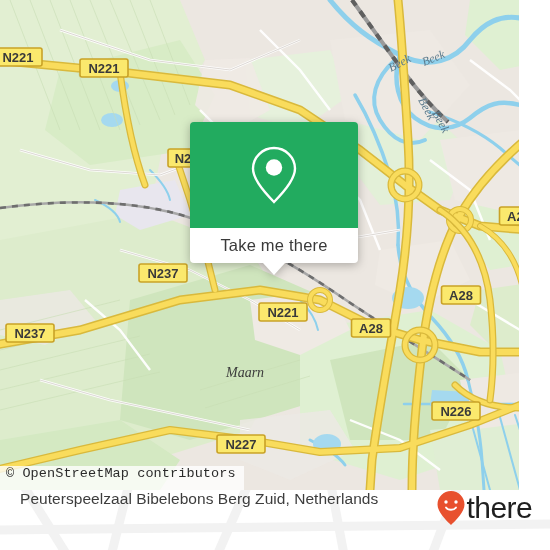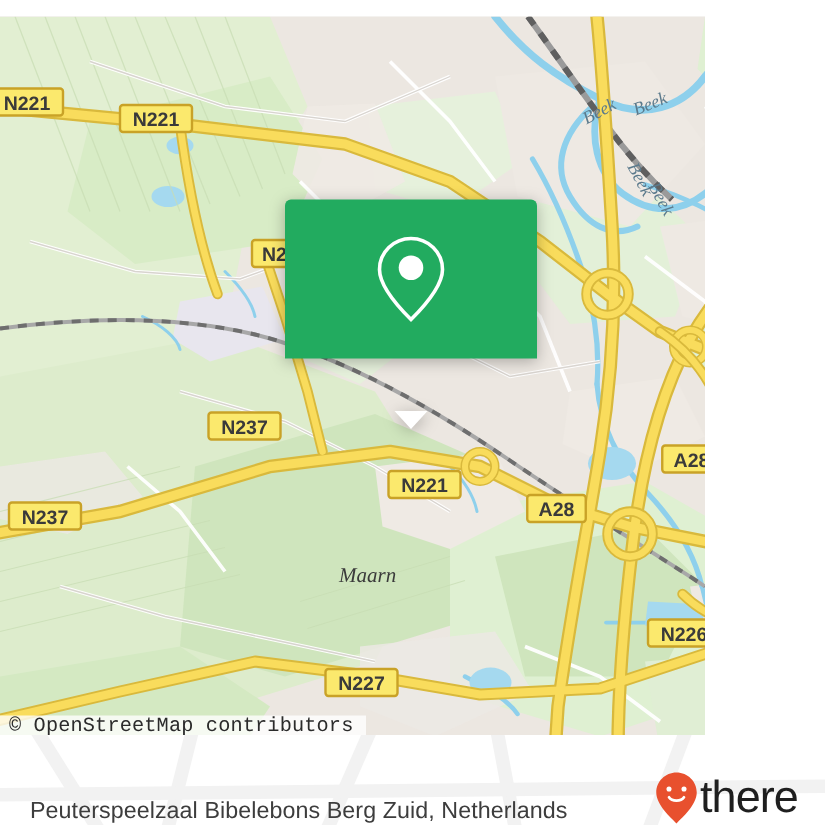--- a/index.html
+++ b/index.html
@@ -18,22 +18,22 @@
     position: relative;
     width: 550px;
     height: 550px;
     overflow: hidden;
     background: #ffffff;
   }
 
   
   #map-area {
     position: absolute;
-    left: 0; top: 11px;
-    width: 470px;
+    left: 0; top: 0;
+    width: 519px;
     height: 490px;
     overflow: hidden;
     background: #eceae4;
   }
   #map-svg { display: block; }
 
   
   #attribution {
     position: absolute;
     left: 0;
@@ -92,21 +92,21 @@
 
   
   #footer {
     position: absolute;
     left: 0;
     top: 490px;
     width: 550px;
     height: 60px;
     background: #ffffff;
     display: flex;
-    align-items: flex-end;
+    align-items: flex-start;
     justify-content: space-between;
     padding: 0 18px 0 20px;
     box-sizing: border-box;
     overflow: hidden;
   }
   #footer-watermark {
     position: absolute;
     left: 0; top: 0;
     width: 550px; height: 60px;
     pointer-events: none;
@@ -367,20 +367,23 @@
     </div>
 
     <div id="callout">
       <div id="callout-top" style="background: rgb(34, 171, 95);">
         <svg width="56" height="64" viewBox="0 0 56 64">
           <path d="M28 5 C16.5 5 7 14.2 7 25.6 C7 38 22 53 28 59 C34 53 49 38 49 25.6
                    C49 14.2 39.5 5 28 5 Z" fill="none" stroke="#ffffff" stroke-width="2.4"></path>
           <circle cx="28" cy="24.5" r="8.2" fill="#ffffff"></circle>
         </svg>
       </div>
+      <div id="callout-bottom">
+        <span id="callout-label">Take me there</span>
+      </div>
       <div id="callout-tail"></div>
     </div>
   </div>
 
   <div id="footer">
     <svg id="footer-watermark" viewBox="0 0 550 60">
       <g stroke="#f2f2f2" stroke-width="9" fill="none">
         <path d="M20,-10 L70,70"></path>
         <path d="M130,-10 L110,70"></path>
         <path d="M250,-10 L215,70"></path>

